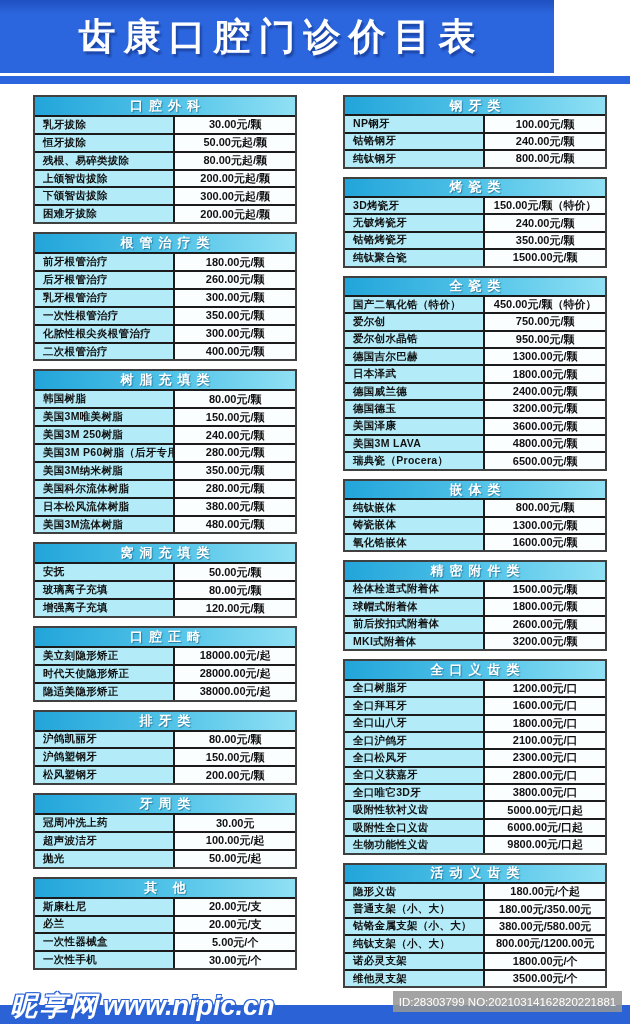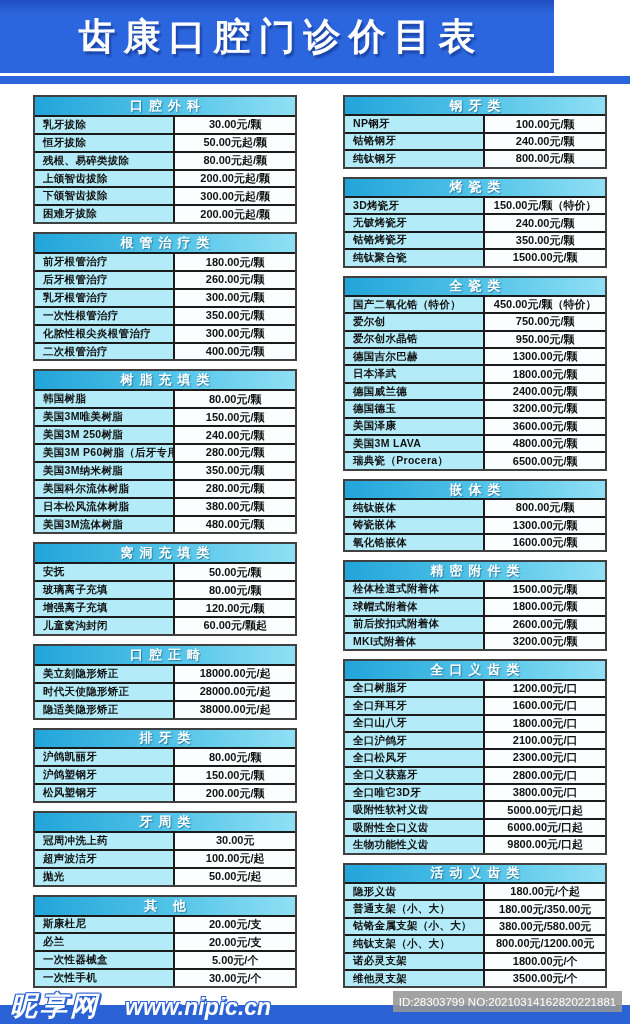--- a/index.html
+++ b/index.html
@@ -39,29 +39,29 @@
     font-weight:bold;font-size:10.5px;color:#111;letter-spacing:.3px;
     white-space:nowrap;overflow:hidden;
   }
   .row .price{
     flex:1;background:#fbfeff;display:flex;align-items:center;justify-content:center;
     font-weight:bold;font-size:11px;color:#111;white-space:nowrap;overflow:hidden;
   }
   
   .footer-bar{position:absolute;left:0;top:1005px;width:630px;height:19px;background:#2b62d6;}
   .logo{
-    position:absolute;left:10px;top:988px;display:flex;align-items:baseline;gap:25px;
+    position:absolute;left:10px;top:988px;display:flex;align-items:baseline;gap:3px;
     color:#ffffff;font-weight:bold;font-style:italic;white-space:nowrap;
   }
   .logo .site{
     font-size:27px;letter-spacing:3px;
     text-shadow:2px 2px 0 #2b62d6,-1px -1px 0 #2b62d6,1px -1px 0 #2b62d6,-1px 1px 0 #2b62d6,2px 0 0 #2b62d6;
   }
   .logo .url{
-    font-size:23px;
+    font-size:27px;
     text-shadow:2px 2px 0 #2b62d6,-1px -1px 0 #2b62d6,1px -1px 0 #2b62d6,-1px 1px 0 #2b62d6;
   }
   .badge{
     position:absolute;left:393px;top:991px;width:229px;height:21px;
     background:rgba(150,150,150,.88);color:#ffffff;font-size:11.5px;
     display:flex;align-items:center;justify-content:center;white-space:nowrap;
   }
 </style>
 </head>
 <body>
@@ -187,24 +187,20 @@
             <div class="label">安抚</div>
             <div class="price">50.00元/颗</div>
           </div>
         <div class="row">
             <div class="label">玻璃离子充填</div>
             <div class="price">80.00元/颗</div>
           </div>
         <div class="row">
             <div class="label">增强离子充填</div>
             <div class="price">120.00元/颗</div>
-          </div>
-        <div class="row">
-            <div class="label">儿童窝沟封闭</div>
-            <div class="price">60.00元/颗起</div>
           </div>
       </div>
     </section>
     <section class="ptable">
       <div class="thead">
         <span>口腔正畸</span>
       </div>
       <div>
 
       <div class="row">

